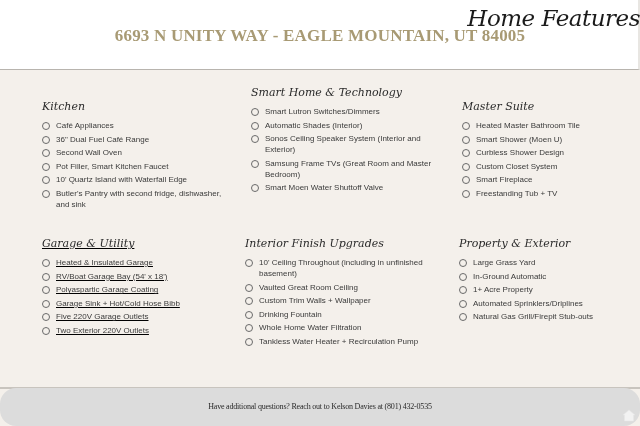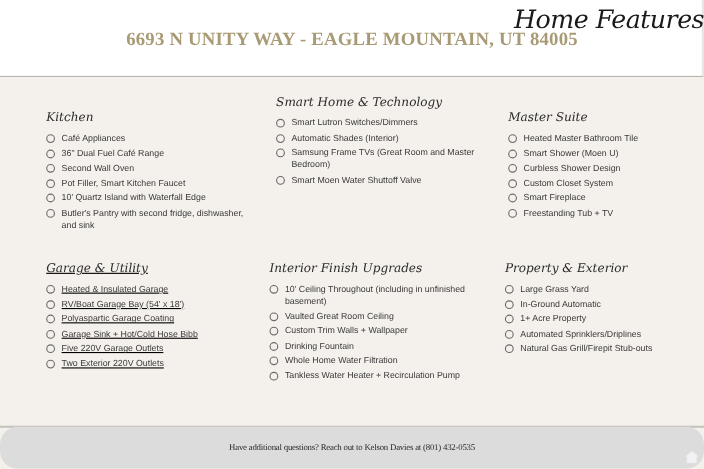--- a/index.html
+++ b/index.html
@@ -54,20 +54,24 @@
     </div>
   <div class="section" style="left:251px; top:16px; width:190px;">
       <div class="sec-title">Smart Home &amp; Technology</div>
       <div class="item">
         <span class="bullet"></span>
         <span>Smart Lutron Switches/Dimmers</span>
       </div>
       <div class="item">
         <span class="bullet"></span>
         <span>Automatic Shades (Interior)</span>
+      </div>
+      <div class="item">
+        <span class="bullet"></span>
+        <span>Sonos Ceiling Speaker System (Interior and Exterior)</span>
       </div>
       <div class="item">
         <span class="bullet"></span>
         <span>Samsung Frame TVs (Great Room and Master Bedroom)</span>
       </div>
       <div class="item">
         <span class="bullet"></span>
         <span>Smart Moen Water Shuttoff Valve</span>
       </div>
     </div>

